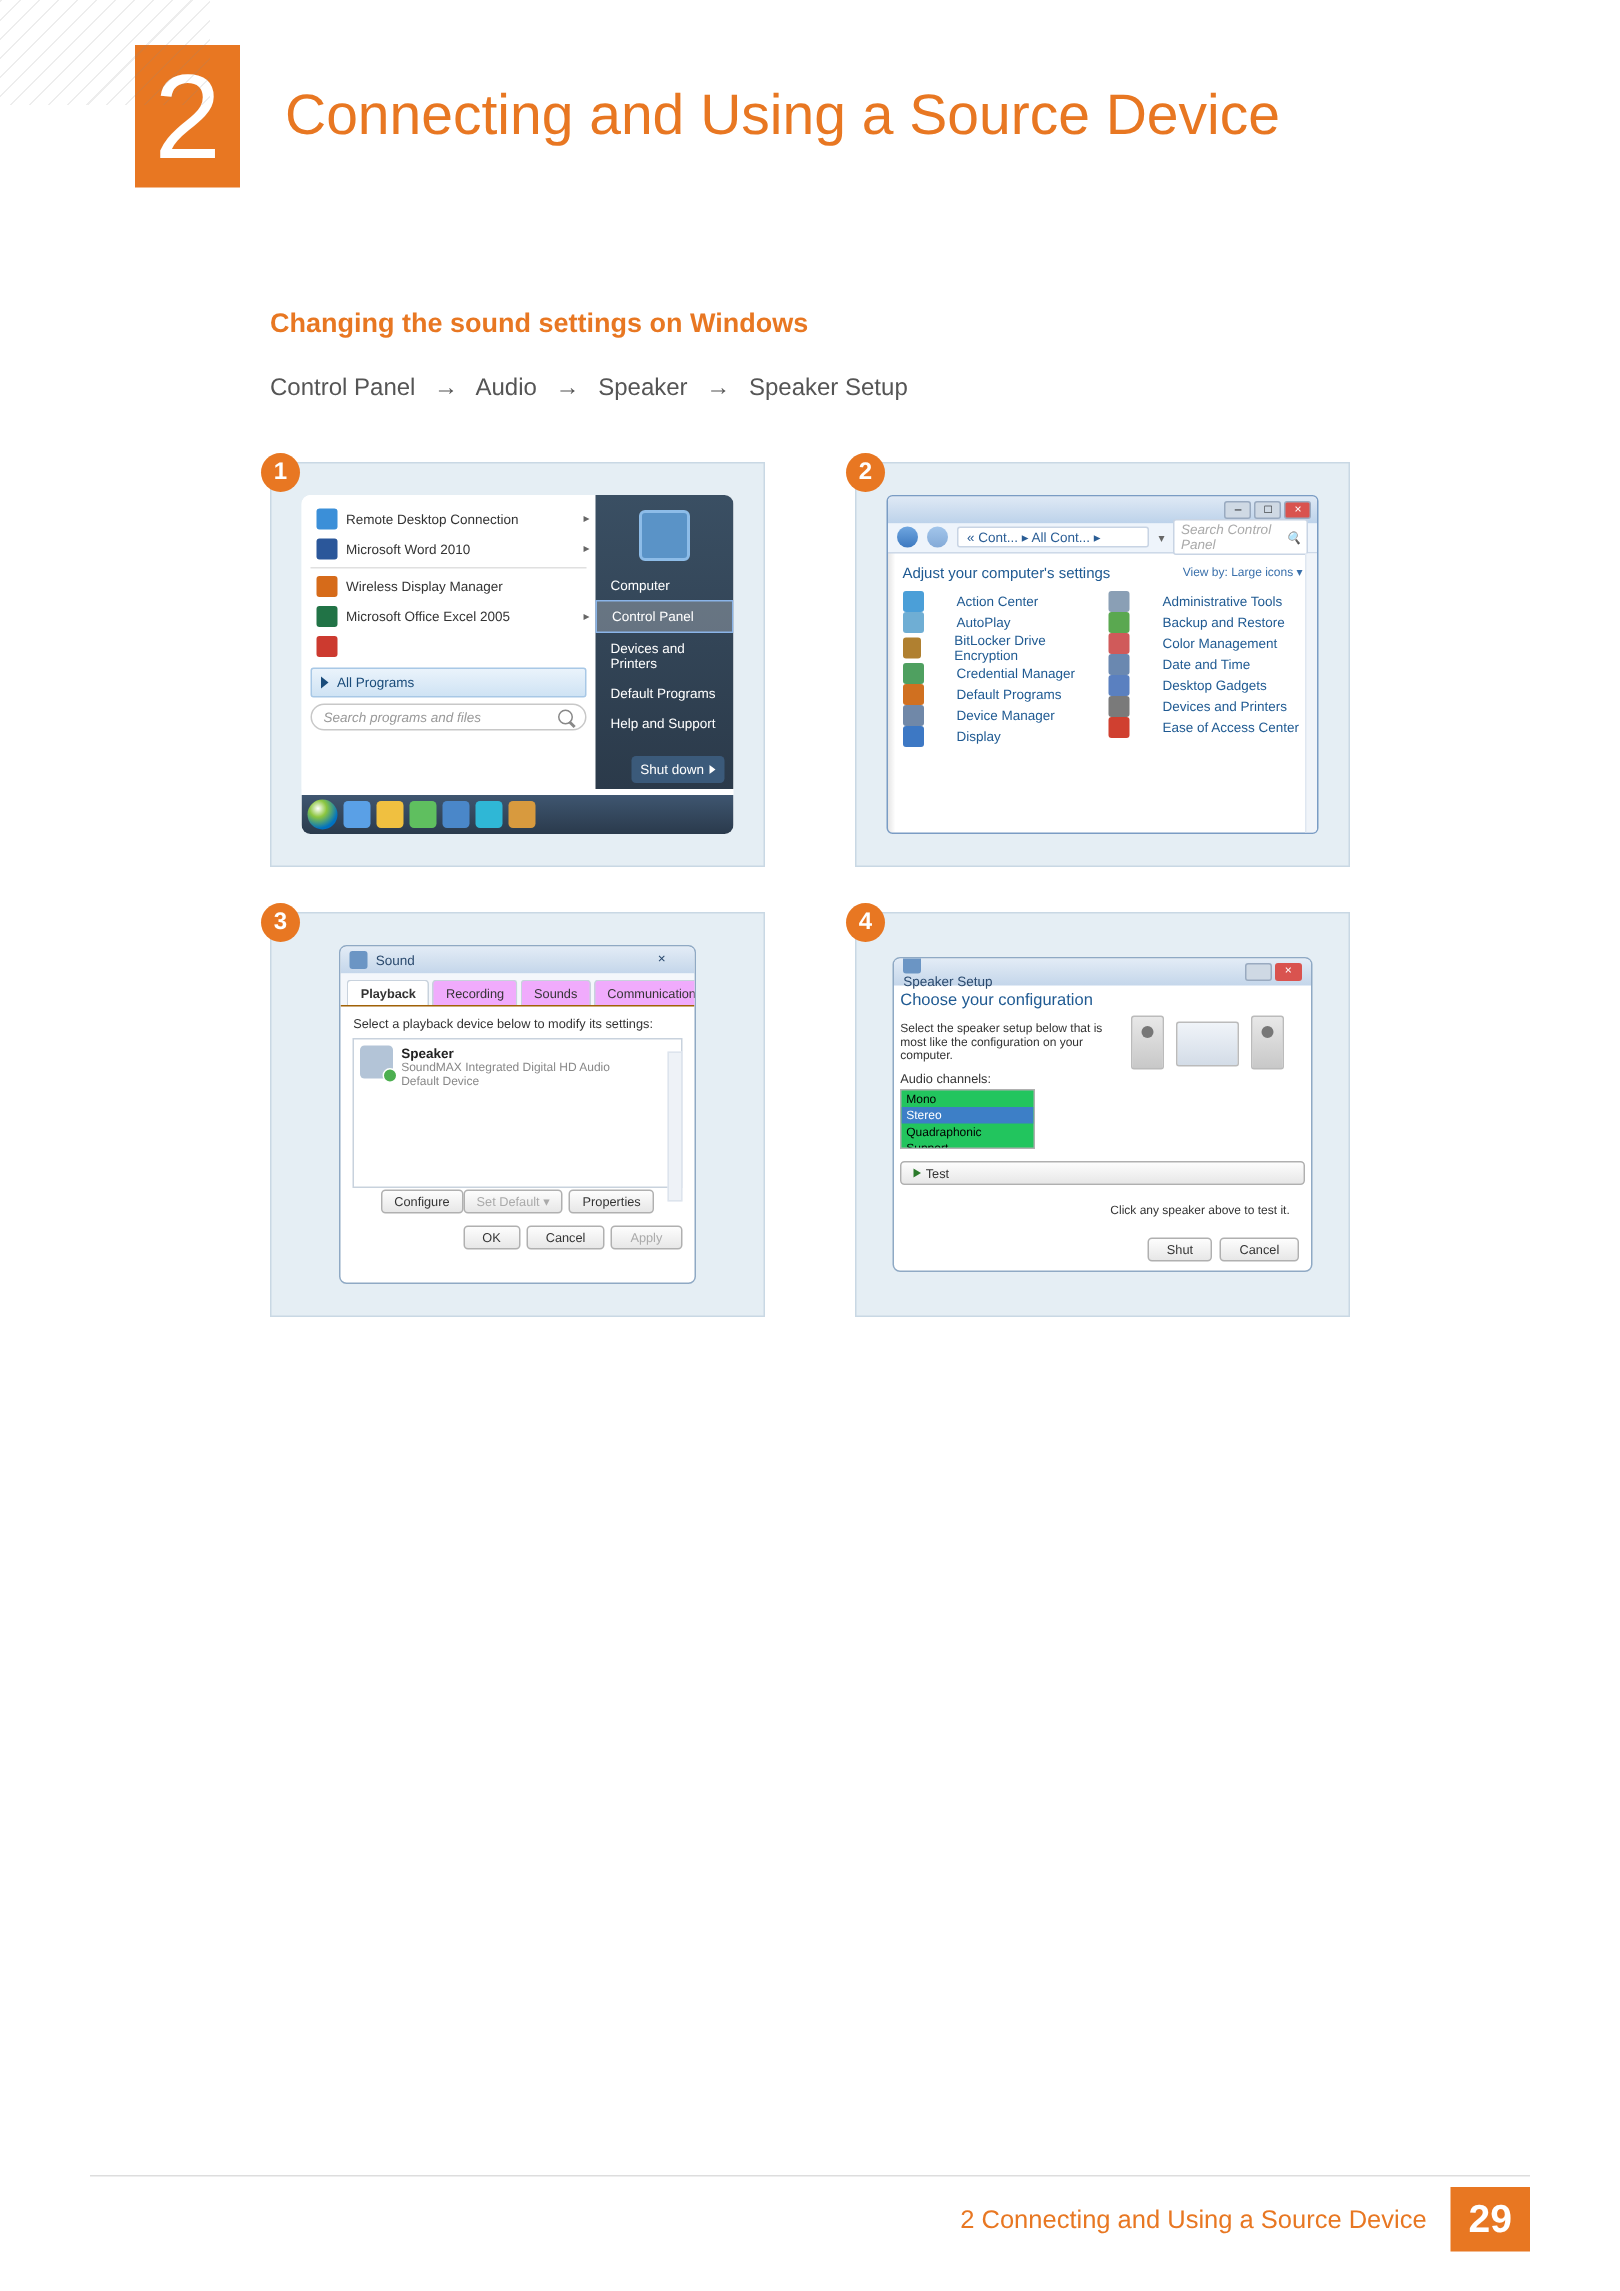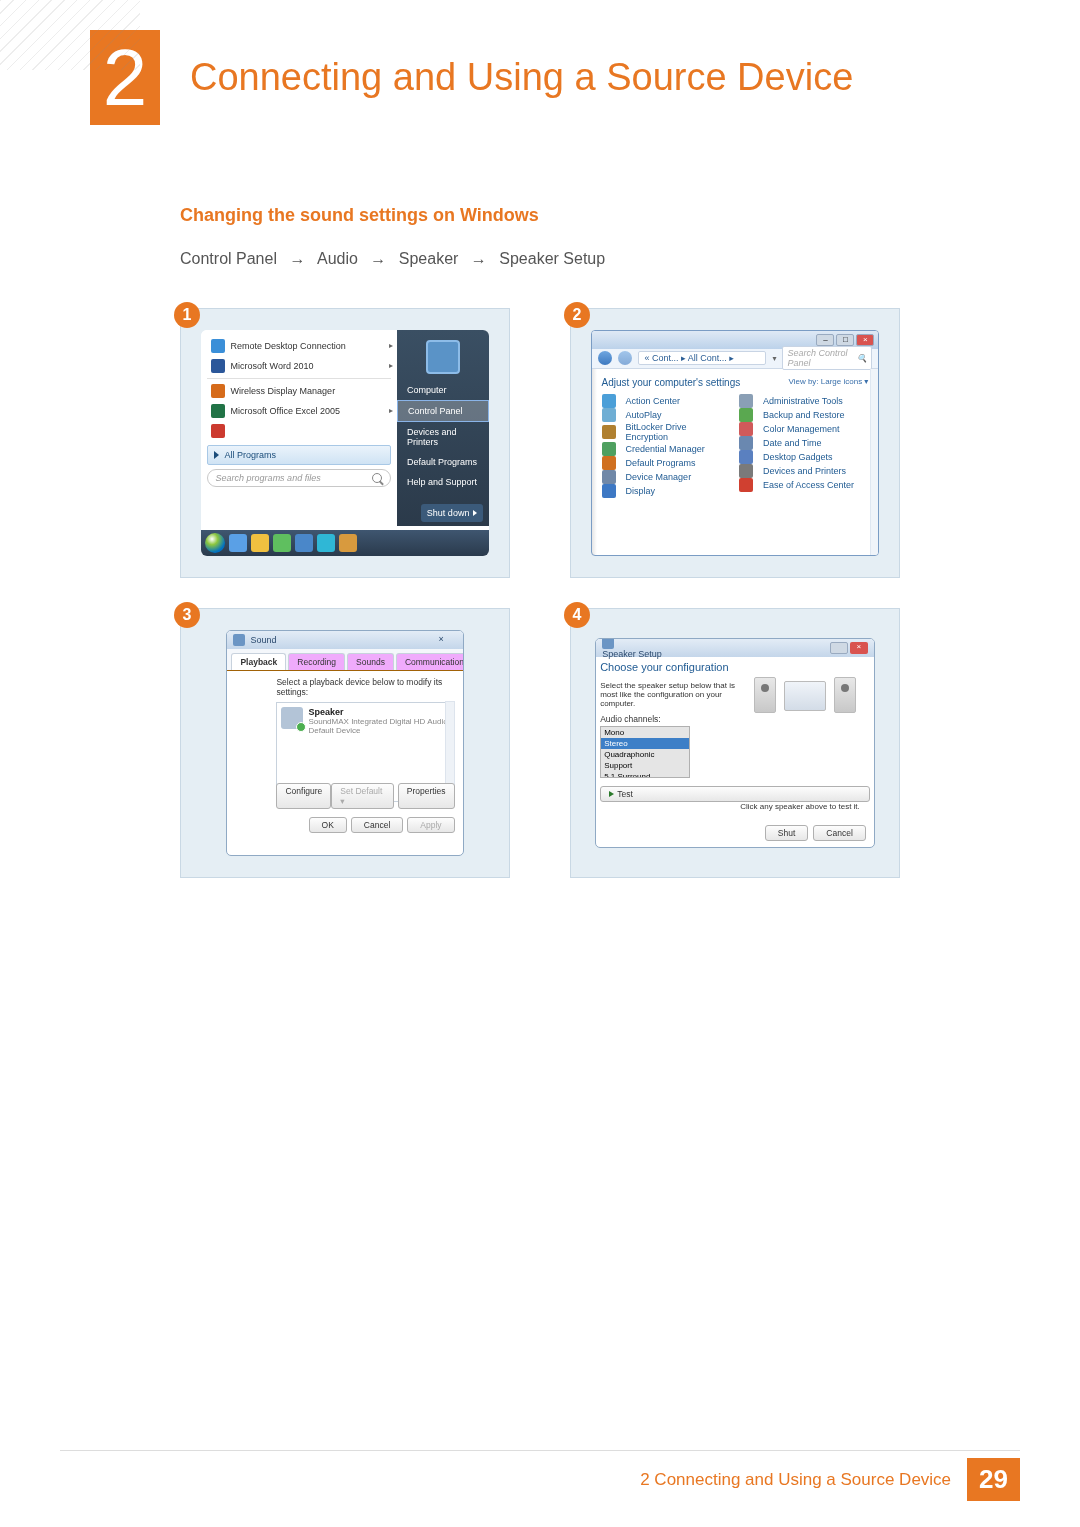--- a/index.html
+++ b/index.html
@@ -189,21 +189,21 @@
     height: 20px; background: #eef4fb; border-bottom: 1px solid #cdd9e8;
     display: flex; align-items: center; padding: 0 6px; gap: 6px; color: #2a5d95;
   }
   .cpanel .navcirc { width: 14px; height: 14px; border-radius:50%; background: linear-gradient(#6fa6e0,#3d79c0); }
   .cpanel .crumb { background:#fff; border:1px solid #c8d4e4; border-radius:2px; padding:1px 6px; flex:1; }
   .cpanel .searchbox { width: 90px; background:#fff; border:1px solid #c8d4e4; border-radius:2px; padding:1px 4px; color:#aaa; font-style:italic; display:flex; justify-content:space-between; align-items:center;}
   .cpanel .body { padding: 8px 10px; position: relative; }
   .cpanel .adj { color:#1f5a92; font-size:10px; margin-bottom:6px; display:flex; justify-content:space-between;}
   .cpanel .adj .vb { color:#3a70ab; font-size:8px; }
   .cpanel .items { display: grid; grid-template-columns: 1fr 1fr; gap: 4px 8px; }
-  .cpanel .citem { display:flex; align-items:center; gap:10px; color:#1f5a92; }
+  .cpanel .citem { display:flex; align-items:center; gap:22px; color:#1f5a92; }
   .cpanel .cico { width:14px; height:14px; border-radius:2px; }
   .cpanel .edge-right { position:absolute; right:0; top:38px; bottom:0; width:8px; background:#f0f4f9; border-left:1px solid #dfe7f1;}
   .cpanel .edge-left { position:absolute; left:0; top:38px; bottom:0; width:5px; background: linear-gradient(90deg, rgba(0,0,0,0.1), transparent);}
 
   
   .sound {
     width: 78%; height: 93%;
     background: #fff;
     border: 1px solid #8fa9c4;
     border-radius: 5px;
@@ -215,30 +215,30 @@
     display:flex; align-items:center; justify-content:space-between; padding:0 6px;
     color:#2b4a6e;
   }
   .sound .tbl { display:flex; align-items:center; gap:5px;}
   .sound .sndico { width:12px; height:12px; background:#6b95c4; border-radius:2px;}
   .sound .wbtns { display:flex; gap:2px;}
   .sound .wbtns .wbtn { width:18px; height:12px; }
   .sound .tabs { display:flex; border-bottom:1px solid #a16207; padding: 4px 4px 0 4px; gap:2px; background:#f4f7fb;}
   .sound .tab { padding:3px 8px; border:1px solid #c8d2dd; border-bottom:none; background:#f0abfc; border-radius:3px 3px 0 0; font-size:8.5px; color:#333;}
   .sound .tab.active { background:#fff; font-weight:bold;}
-  .sound .inner { padding:6px 8px; height: calc(100% - 58px); position:relative;margin-left:41px;}
+  .sound .inner { padding:6px 8px; height: calc(100% - 58px); position:relative;}
   .sound .desc { font-size:8.5px; color:#333; margin-bottom:5px;}
   .sound .list { border:1px solid #c8d2dd; height:100px; padding:4px;}
   .sound .dev { display:flex; gap:5px; align-items:flex-start;}
   .sound .devico { width:22px; height:22px; background:#b3c4d7; border-radius:3px; position:relative;}
   .sound .devico::after { content:''; position:absolute; right:-3px; bottom:-3px; width:8px;height:8px; background:#4caf50; border-radius:50%; border:1px solid #fff;}
   .sound .devtxt b { color:#222; font-size:9px;}
   .sound .devtxt span { color:#888; font-size:8px; display:block;}
   .sound .scrollhint { position:absolute; right:8px; top:30px; width:10px; height:100px; background:#eef2f7; border:1px solid #dde4ed;}
-  .sound .btnrow { position:absolute; bottom:28px; left:8px; right:8px; display:flex; justify-content:flex-end;}
+  .sound .btnrow { position:absolute; bottom:28px; left:8px; right:8px; display:flex; justify-content:center;}
   .sound .btn, .spksetup .btn {
     background: linear-gradient(#fdfdfd,#e7e7e7);
     border:1px solid #b0b0b0; border-radius:3px;
     padding:2px 8px; font-size:8.5px; color:#333;
   }
   .sound .btn.disabled { color:#aaa; }
   .sound .dlgbtnrow { position:absolute; bottom:4px; right:8px; display:flex; gap:4px;}
   .sound .dlgbtnrow .btn { padding:2px 12px;}
 
   
@@ -252,21 +252,21 @@
   }
   .spksetup .titlebar {
     height: 18px; background: linear-gradient(#e3ecf6,#c4d6ea);
     display:flex; align-items:center; justify-content:space-between; padding:0 6px;
     color:#2b4a6e;
   }
   .spksetup .body { padding: 4px; position: relative; height: calc(100% - 18px);}
   .spksetup .choose { color:#1f5a92; font-size:11px; margin-bottom:8px;}
   .spksetup .sel { font-size:8px; color:#333; margin-bottom:6px; max-width: 55%;}
   .spksetup .channels { font-size:8.5px; color:#333; margin-bottom:2px;}
-  .spksetup .listbox { width:90px; height:52px; border:1px solid #b0b0b0; background:#e5e5e5; overflow:hidden; font-size:8px;}
+  .spksetup .listbox { width:90px; height:40px; border:1px solid #b0b0b0; background:#22c55e; overflow:hidden; font-size:8px;}
   .spksetup .listbox div { padding:1px 3px;}
   .spksetup .listbox .sel-item { background:#3d7fc7; color:#fff;}
   .spksetup .test { margin-top:8px;}
   .spksetup .test .btn { display:flex; align-items:center; gap:3px;}
   .spksetup .play { width:0;height:0; border-left:5px solid #2a7a2a; border-top:3.5px solid transparent; border-bottom:3.5px solid transparent;}
   .spksetup .spkimg {
     position:absolute; right:14px; top:20px;
     width:110px; height:80px;
     display:flex; justify-content:space-around; align-items:flex-start;
   }

